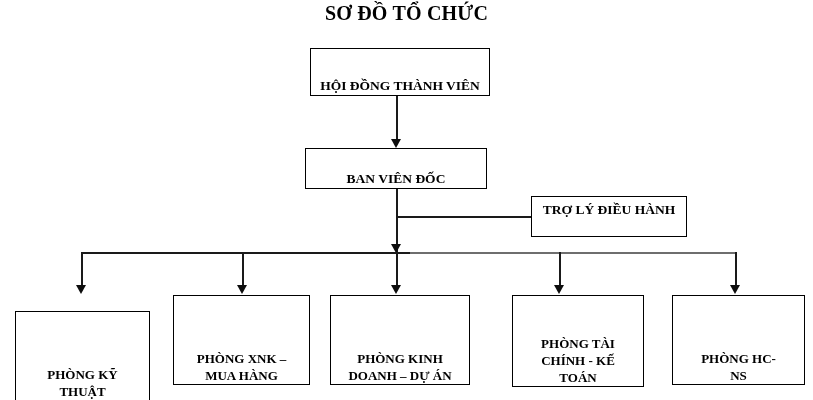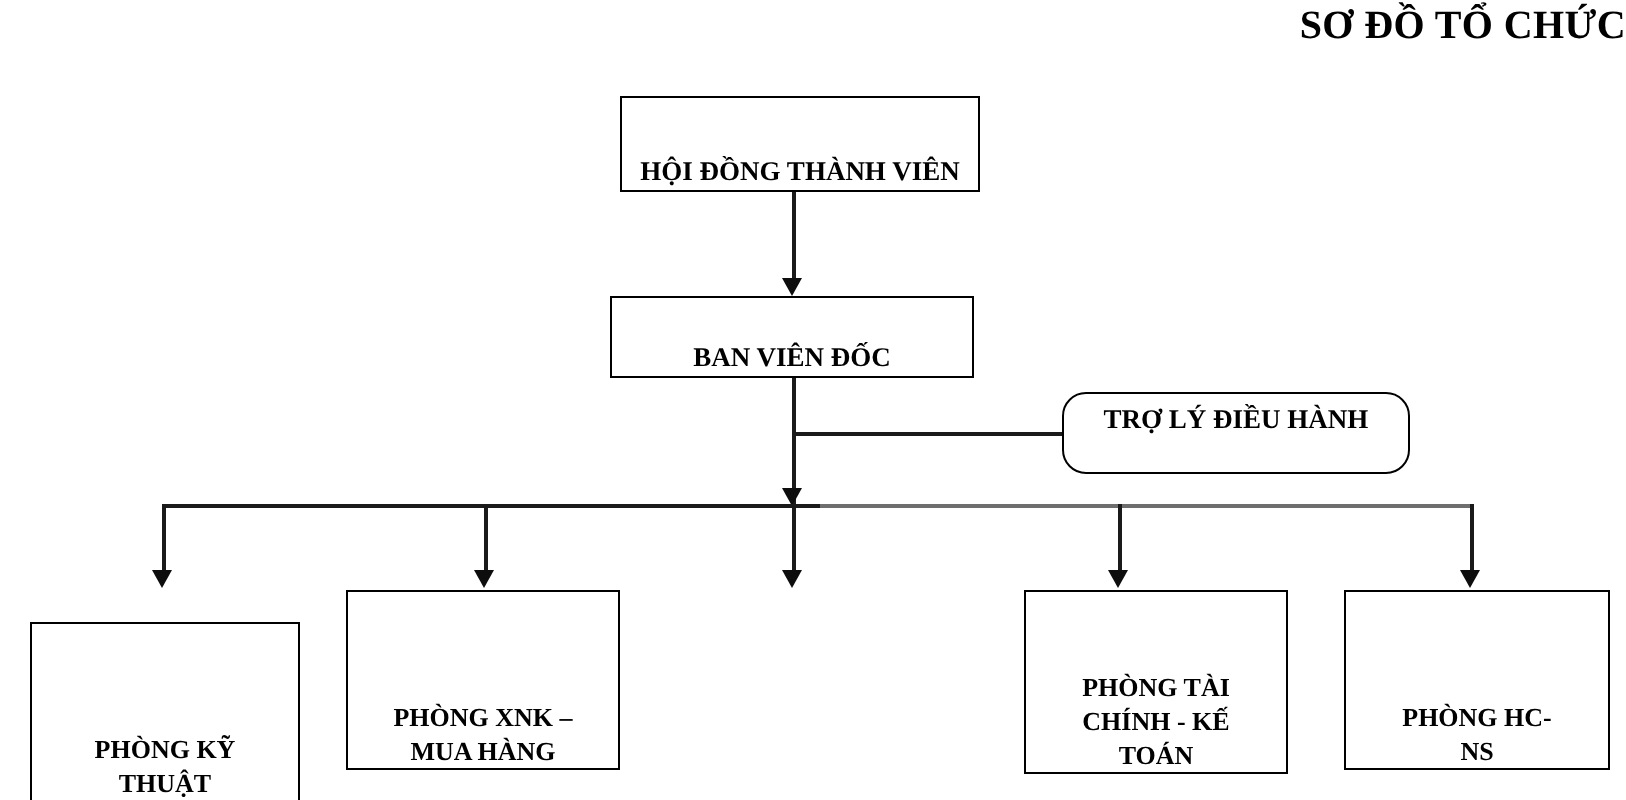--- a/index.html
+++ b/index.html
@@ -13,21 +13,21 @@
     height: 400px;
     background: #ffffff;
     overflow: hidden;
     font-family: "Liberation Serif", "DejaVu Serif", serif;
   }
   #diagram-title {
     position: absolute;
     left: 0;
     top: 2px;
     width: 813px;
-    text-align: right;
+    text-align: center;
     font-size: 20px;
     font-weight: bold;
     color: #000000;
     letter-spacing: 0.2px;
     white-space: nowrap;
   }
   .org-box {
     position: absolute;
     box-sizing: border-box;
     border: 1.4px solid #000000;
@@ -88,21 +88,21 @@
 
   <div class="org-box align-mid" style="left:305px; top:148px; width:182px; height:41px; font-size:13.5px;">
     <span class="box-label">BAN VIÊN ĐỐC</span>
   </div>
 
   <div class="conn-v" style="left:396px; top:189px; height:64px;"></div>
   <div class="arrow-head" style="left:391px; top:244px;"></div>
 
   <div class="conn-h" style="left:396px; top:216px; width:136px;"></div>
 
-  <div class="org-box align-top" style="left:531px; top:196px; width:174px; height:41px; font-size:13.5px; padding-top:4px;border-radius:12px;">
+  <div class="org-box align-top" style="left:531px; top:196px; width:156px; height:41px; font-size:13.5px; padding-top:4px;">
     <span class="box-label">TRỢ LÝ ĐIỀU HÀNH</span>
   </div>
 
   <div class="conn-h" style="left:82px; top:252px; width:400px;"></div>
   <div class="conn-h bus-grey" style="left:410px; top:252px; width:327px;"></div>
 
   <div class="conn-v" style="left:81px;  top:252px; height:36px;"></div>
   <div class="arrow-head" style="left:76px; top:285px;"></div>
 
   <div class="conn-v" style="left:242px; top:252px; height:36px;"></div>
@@ -120,20 +120,24 @@
   <div class="org-box align-mid" style="left:15px; top:295px; width:135px; height:90px; font-size:13px;margin-top:16px;">
     <span class="box-label">PHÒNG KỸ
 THUẬT</span>
   </div>
 
   <div class="org-box align-mid" style="left:173px; top:295px; width:137px; height:90px; font-size:13px;">
     <span class="box-label">PHÒNG XNK –
 MUA HÀNG</span>
   </div>
 
+  <div class="org-box align-mid" style="left:330px; top:295px; width:140px; height:90px; font-size:13px;">
+    <span class="box-label">PHÒNG KINH
+DOANH – DỰ ÁN</span>
+  </div>
 
   <div class="org-box align-mid" style="left:500px; top:295px; width:132px; height:92px; font-size:13px;margin-left:12px;">
     <span class="box-label">PHÒNG TÀI
 CHÍNH - KẾ
 TOÁN</span>
   </div>
 
   <div class="org-box align-mid" style="left:672px; top:295px; width:133px; height:90px; font-size:13px;">
     <span class="box-label">PHÒNG HC-
 NS</span>

